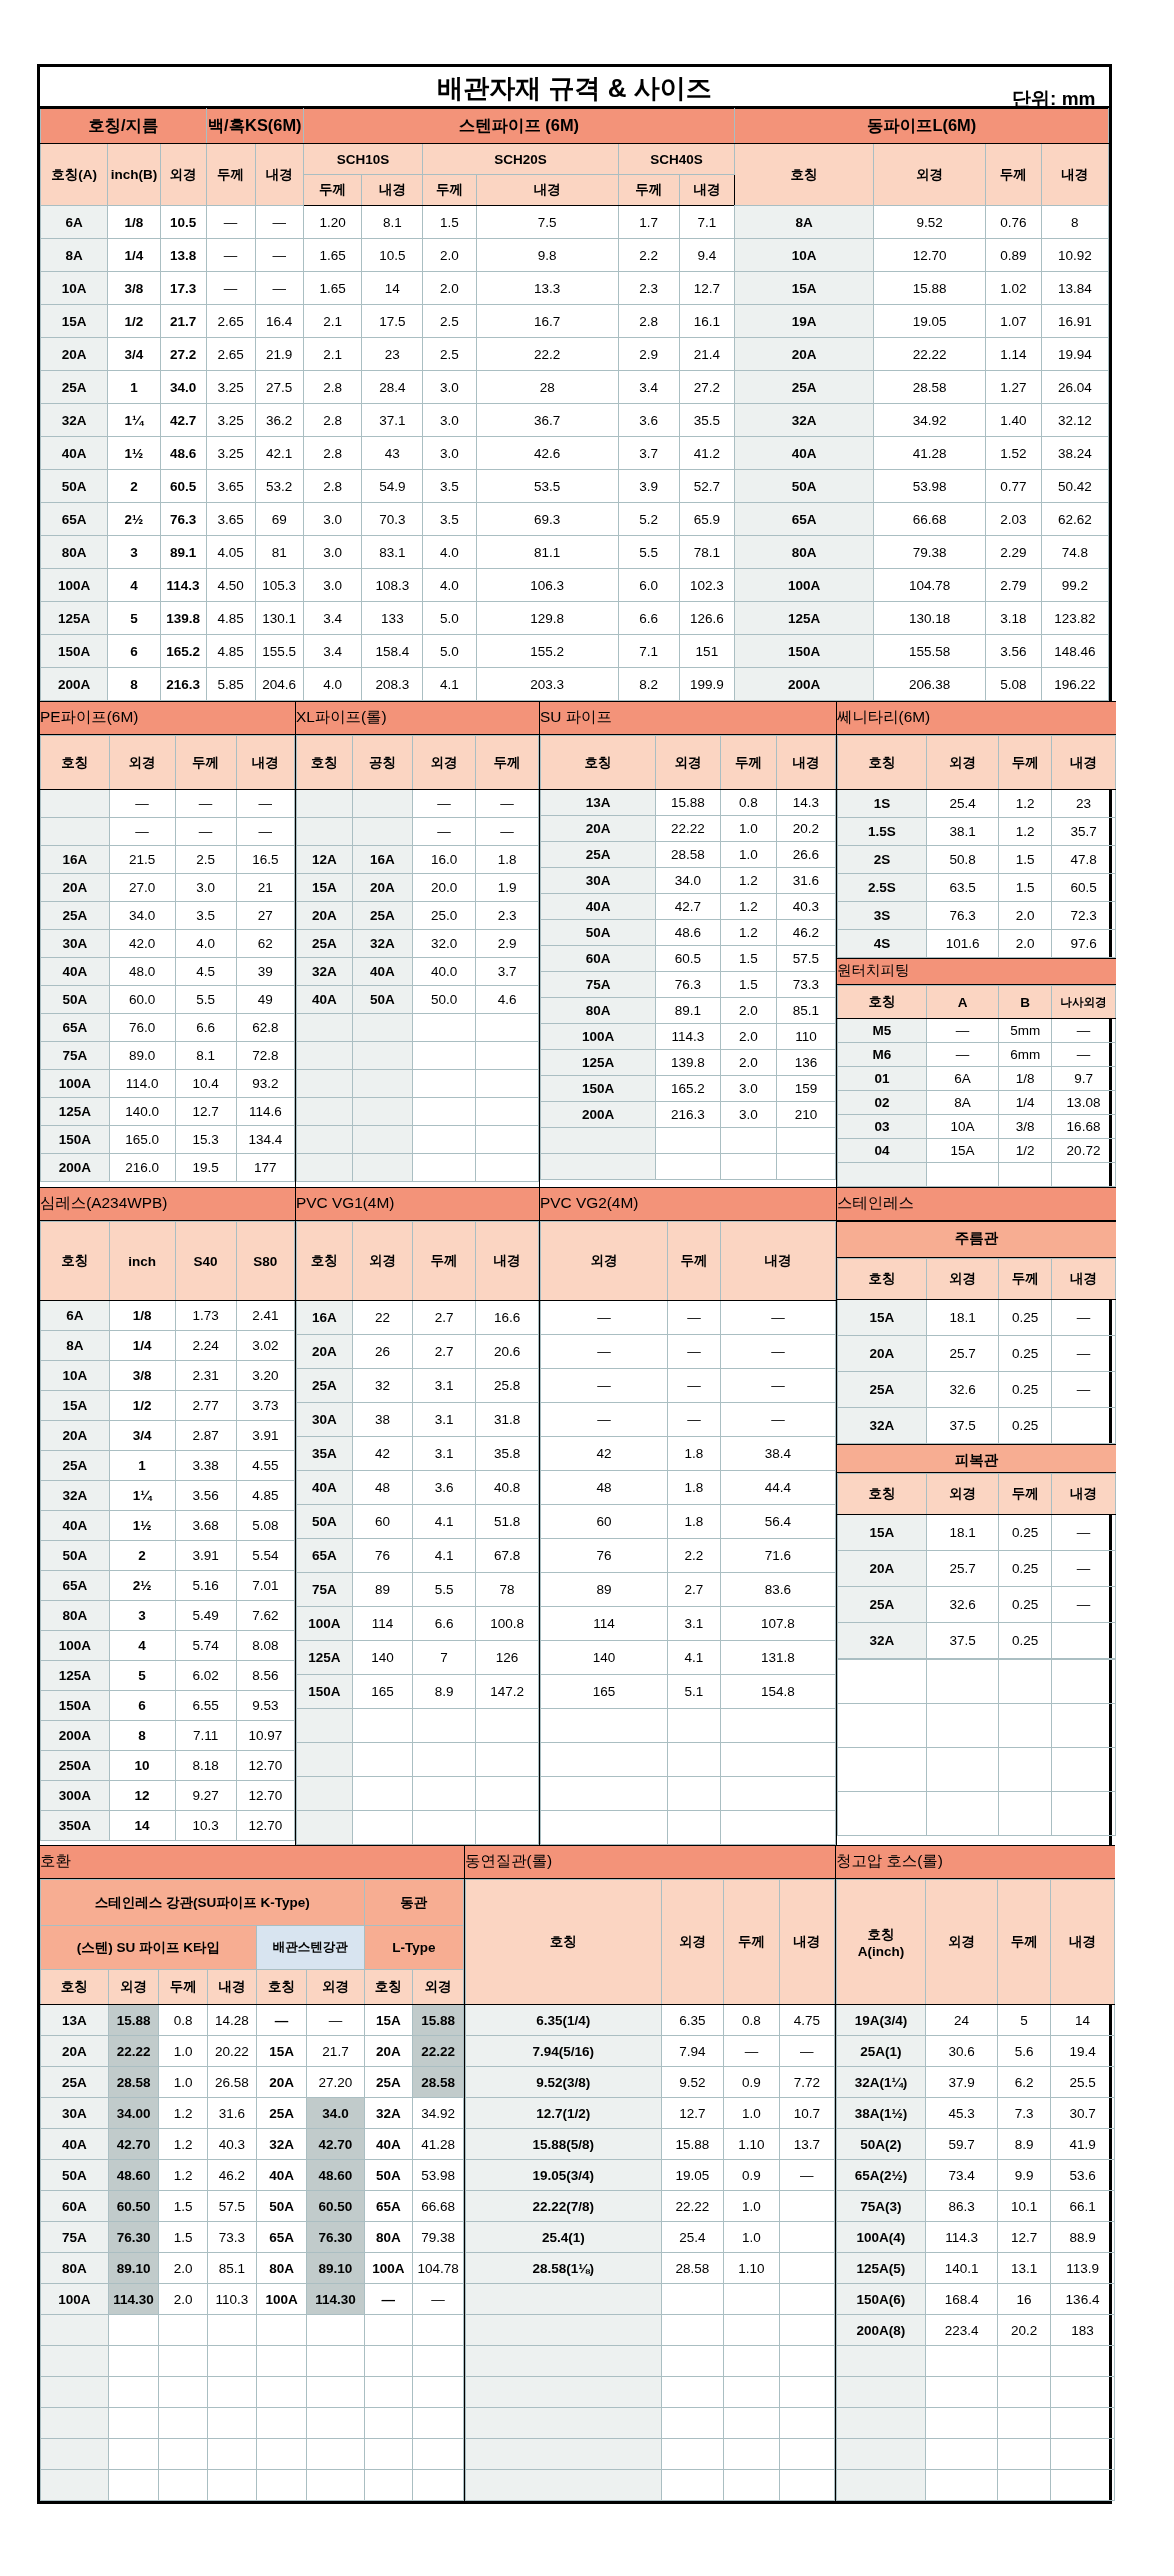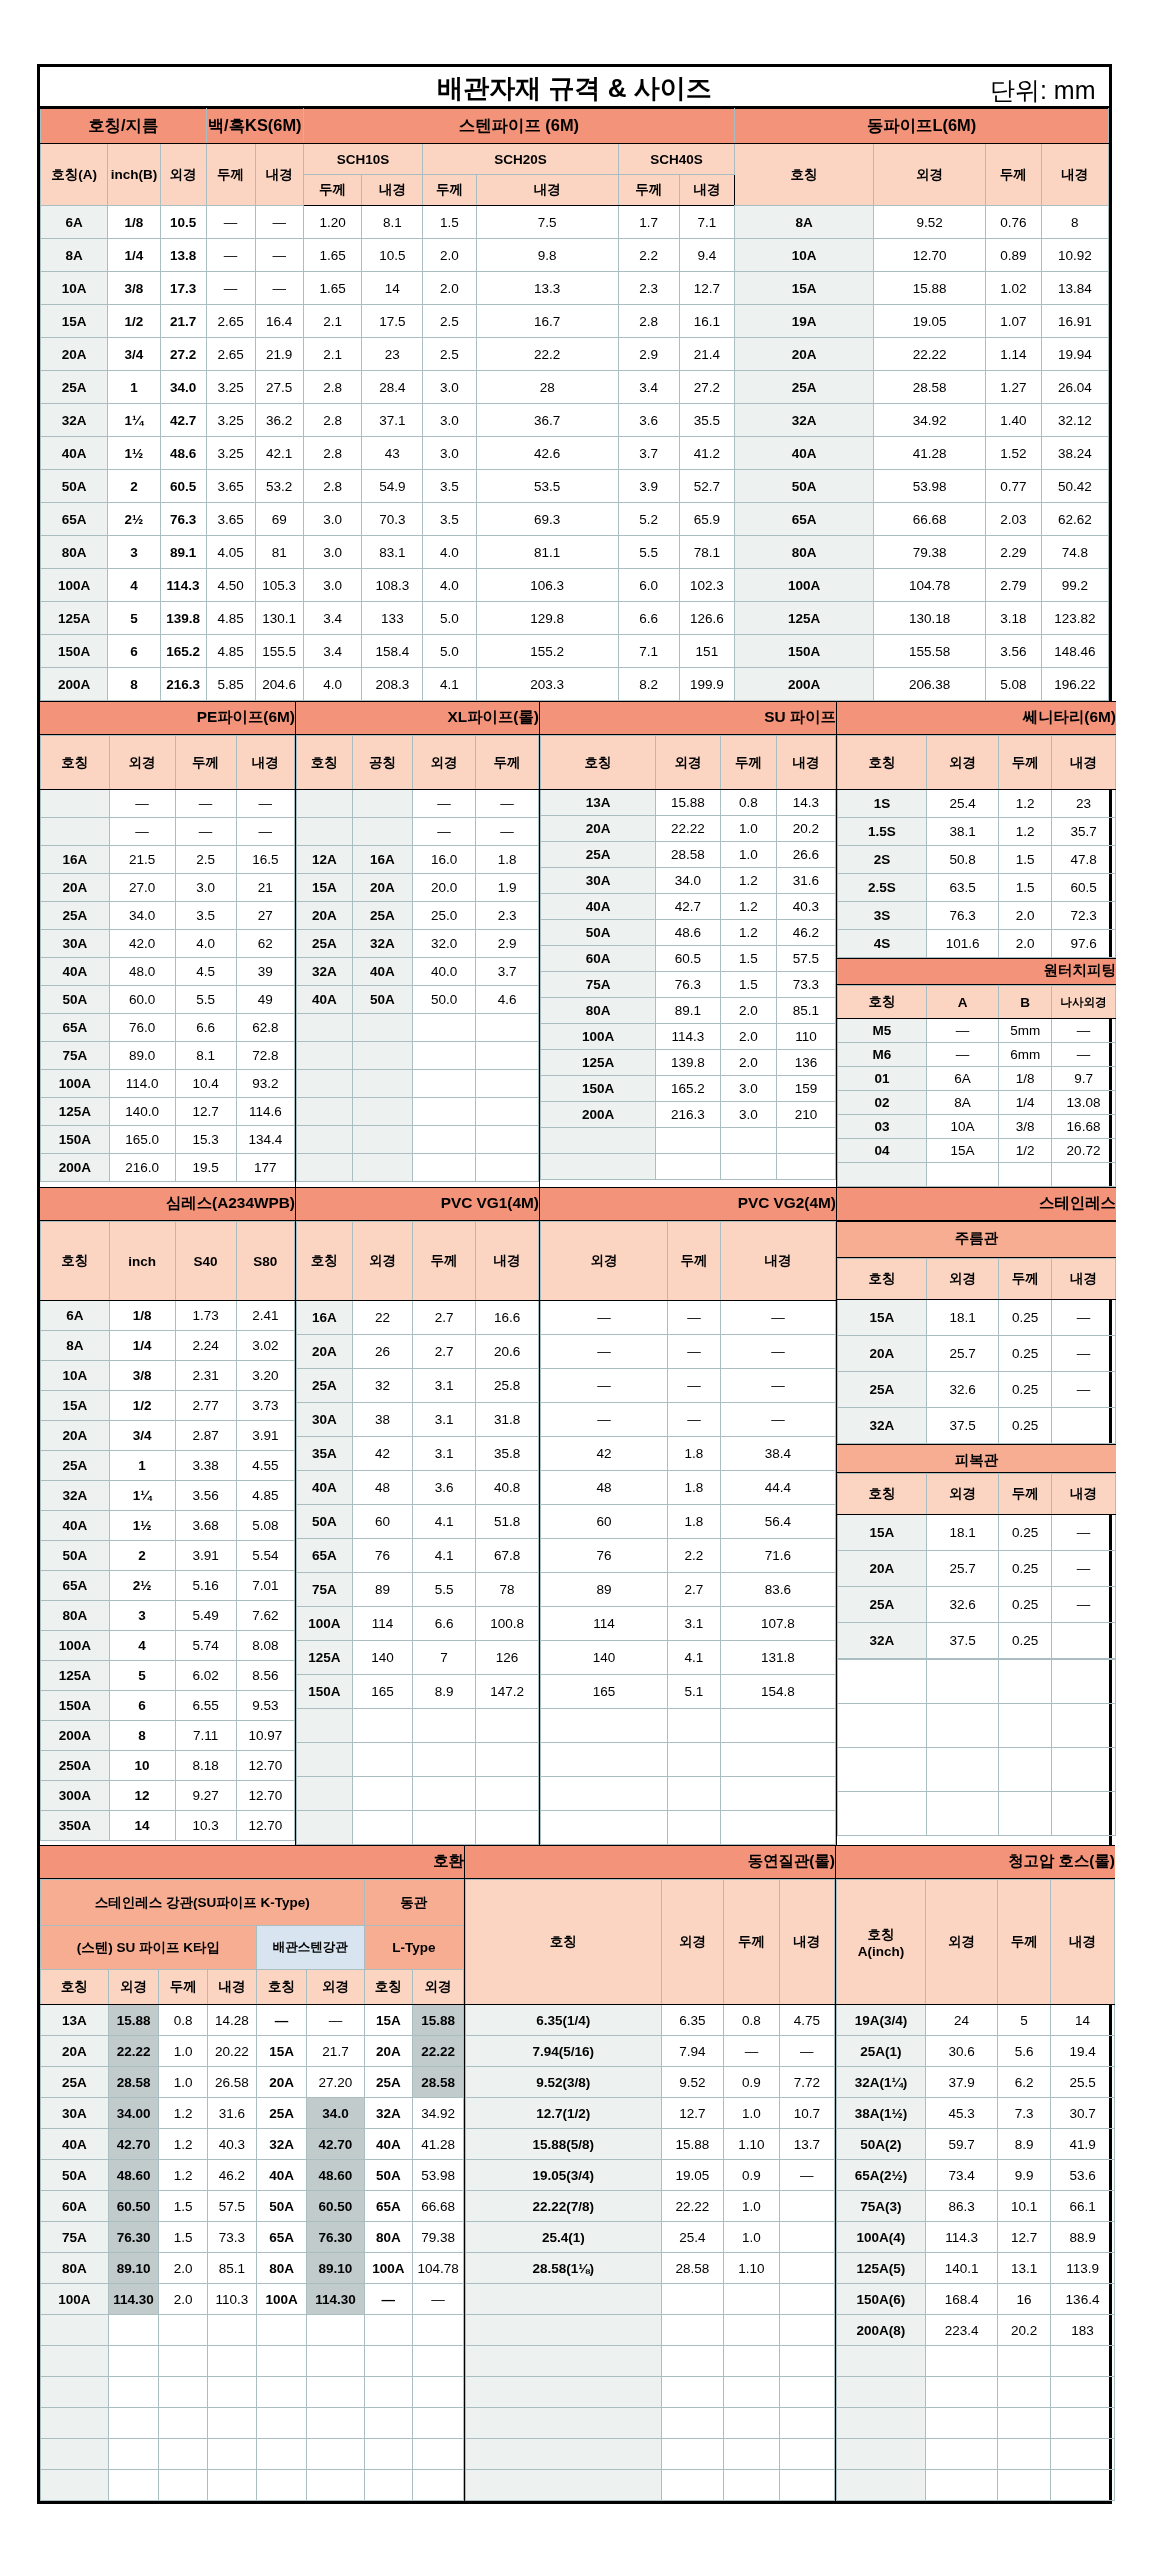--- a/index.html
+++ b/index.html
@@ -10,21 +10,21 @@
     --hl:#C1CBCB;     
     --blue:#D8E4F0;   
     --grid:#AABEC2;   
   }
   *{box-sizing:border-box;margin:0;padding:0}
   body{background:#fff;width:1175px;height:2576px;position:relative;
        font-family:"Liberation Sans","DejaVu Sans",sans-serif;color:#000;}
   .sheet{position:absolute;left:37px;top:64px;width:1075px;border:3.9px solid #000;background:#fff}
   .title-row{position:relative;height:41px;border-bottom:2.9px solid #000;display:flex;align-items:flex-end;justify-content:center}
   .title-row .ttl{font-size:26px;font-weight:bold}
-  .title-row .unit{position:absolute;right:13.5px;top:7px;font-size:25px;font-weight:normal}
+  .title-row .unit{position:absolute;right:13.5px;top:19px;font-size:19px;font-weight:bold}
 
   table{width:100%;border-collapse:collapse;table-layout:fixed}
   td,th{border:1px solid var(--grid);text-align:center;vertical-align:middle;
         font-size:13.5px;overflow:hidden;white-space:nowrap;padding:0 1px}
   th{font-weight:bold}
   .lbl{background:var(--lbl)}
   .b{font-weight:bold}
   .hl{background:var(--hl);font-weight:bold}
   .gsep{border-left:1.9px solid #000}
   .darkcell{background:var(--dark);font-size:16.4px;border-top:1.9px solid #000;border-bottom:1.9px solid #000}
@@ -35,21 +35,21 @@
   .t1 thead tr:last-child th{border-bottom:1.9px solid #000}
   .t1 tbody td{height:33px}
 
   
   .band{display:grid}
   .band2{grid-template-columns:255px 244px 297px 280px}
   .band3{grid-template-columns:255px 244px 297px 280px}
   .band4{grid-template-columns:424px 371px 280px}
   .subcol{border-left:1.9px solid #000;display:flex;flex-direction:column}
   .subcol:first-child{border-left:none}
-  .dhead{background:var(--dark);font-weight:bold;font-size:15.4px;text-align:right;
+  .dhead{background:var(--dark);font-weight:normal;font-size:15.4px;text-align:left;
          height:34px;line-height:30px;border-top:1.9px solid #000;border-bottom:1.9px solid #000}
   .mhead{background:var(--mid);font-weight:bold;font-size:14.5px;text-align:center;
          height:37px;line-height:33px;border-top:1.9px solid #000;border-bottom:1.9px solid #000}
   .subcol thead th{background:var(--light)}
   .subcol thead tr:last-child th{border-bottom:1.9px solid #000}
 
   .band2 thead th{height:54px}
   .pe tbody td,.xl tbody td{height:28px}
   .su tbody td{height:26px}
   .san tbody td{height:28px}

